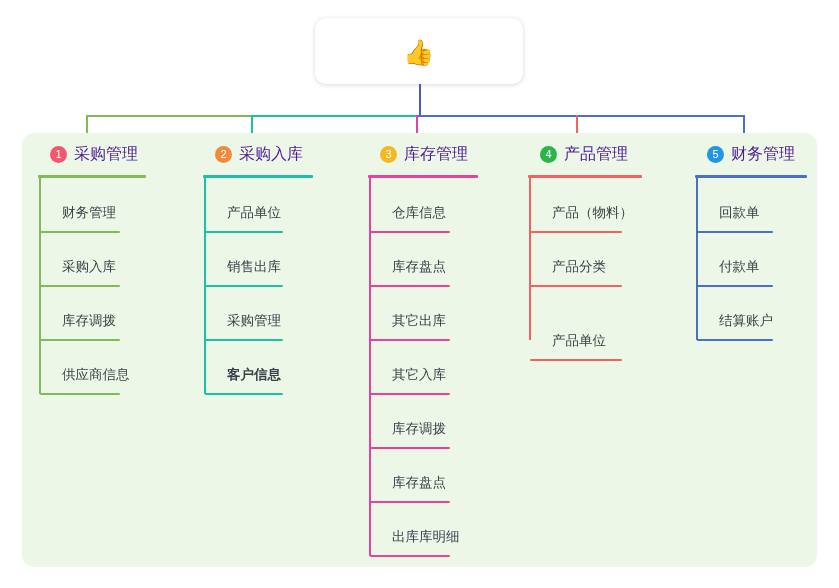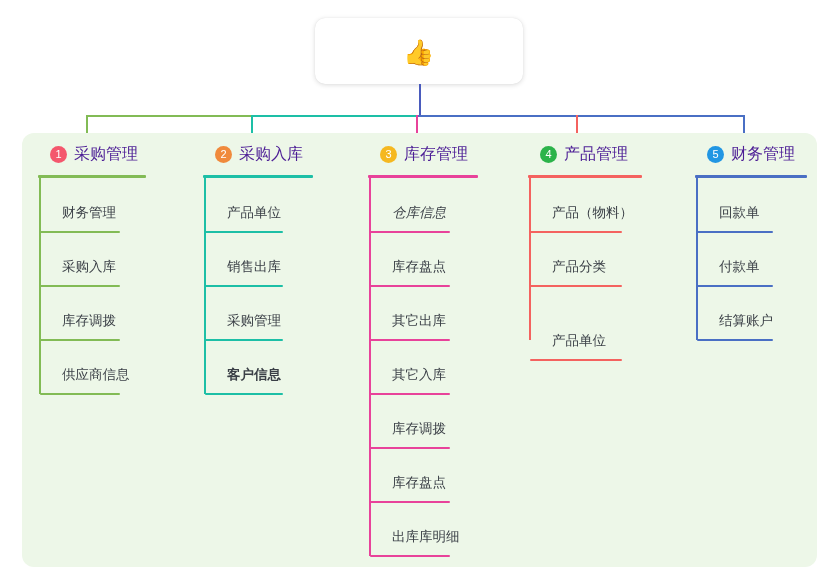--- a/index.html
+++ b/index.html
@@ -203,21 +203,21 @@
           <div class="leaf-underline" style="width: 78px; background: rgb(29, 191, 166);"></div>
         </div>
       </div>
       <div class="column" style="left: 368px;">
         <div class="col-header">
           <span class="badge" style="background: rgb(245, 184, 32);">3</span>
           <span class="col-title">库存管理</span>
         </div>
         <div class="col-underline" style="left: 0px; top: 33px; width: 110px; background: rgb(232, 66, 154);"></div>
         <div class="spine" style="left: 1px; top: 36px; height: 378px; background: rgb(232, 66, 154);"></div>
-        <div class="leaf" style="left: 0px; top: 38px; width: 110px; font-style: italic;">
+        <div class="leaf" style="left: 0px; top: 38px; width: 110px;">
           <div class="leaf-label">仓库信息</div>
           <div class="leaf-underline" style="width: 80px; background: rgb(232, 66, 154);"></div>
         </div>
         <div class="leaf" style="left: 0px; top: 92px; width: 110px;">
           <div class="leaf-label">库存盘点</div>
           <div class="leaf-underline" style="width: 80px; background: rgb(232, 66, 154);"></div>
         </div>
         <div class="leaf" style="left: 0px; top: 146px; width: 110px;">
           <div class="leaf-label">其它出库</div>
           <div class="leaf-underline" style="width: 80px; background: rgb(232, 66, 154);"></div>

